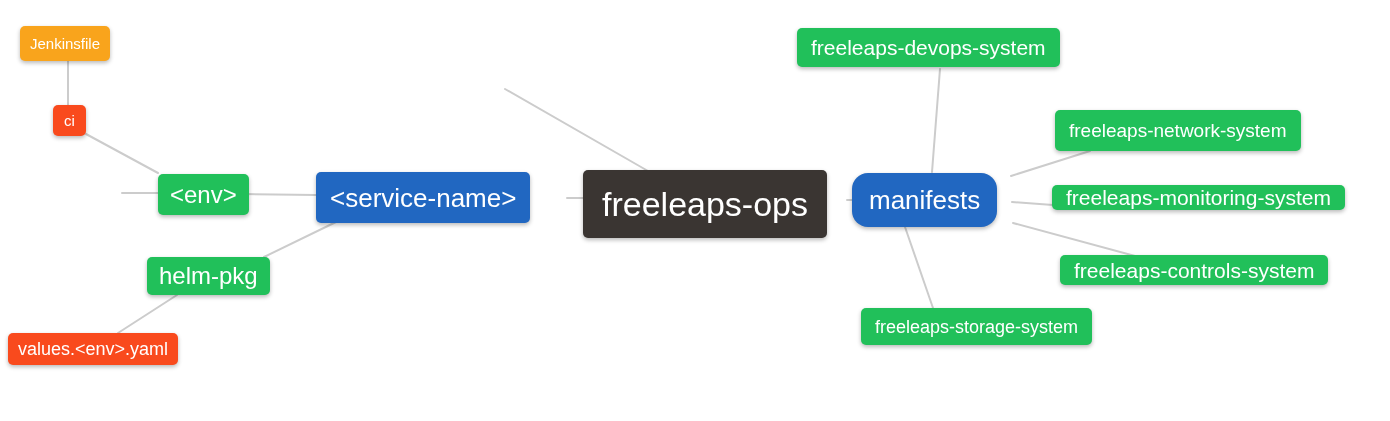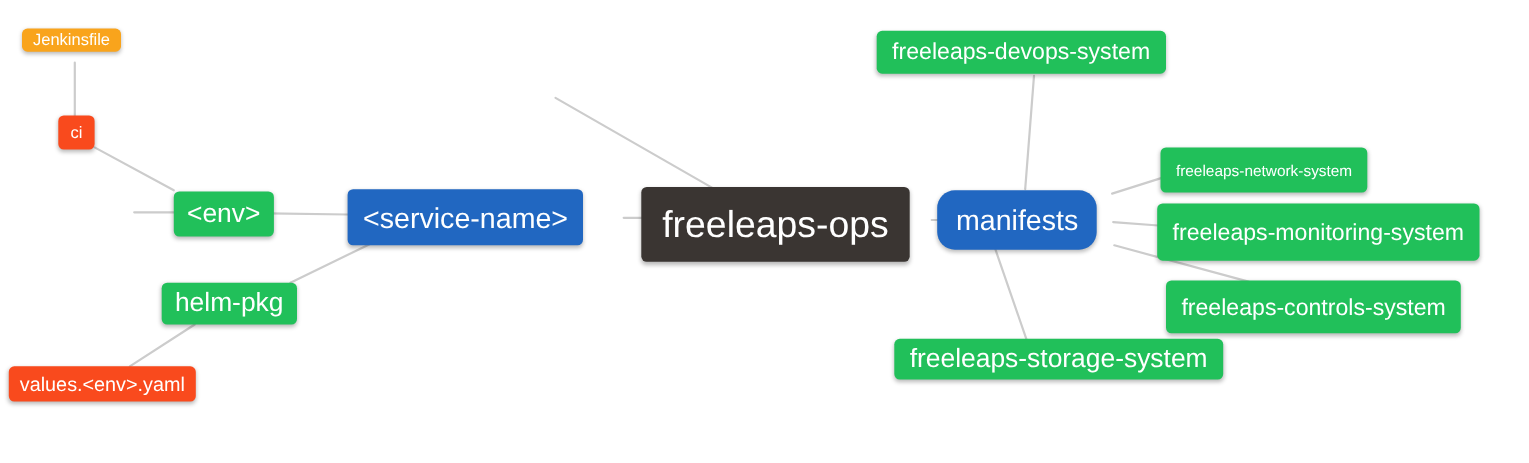--- a/index.html
+++ b/index.html
@@ -55,41 +55,41 @@
     <line x1="505" y1="89" x2="648" y2="171"></line>
     <line x1="567" y1="198" x2="584" y2="198"></line>
     <line x1="847" y1="200" x2="853" y2="200"></line>
     <line x1="932" y1="172" x2="940" y2="69"></line>
     <line x1="1011" y1="176" x2="1090" y2="151"></line>
     <line x1="1012" y1="202" x2="1053" y2="205"></line>
     <line x1="1013" y1="223" x2="1135" y2="256"></line>
     <line x1="905" y1="227" x2="933" y2="308"></line>
   </svg>
 
-  <div class="node orange" style="left:20px;  top:26px;  height:21px; font-size:15px; padding:0 10px;">Jenkinsfile</div>
+  <div class="node orange" style="left:20px;  top:26px;  height:35px; font-size:15px; padding:0 10px;">Jenkinsfile</div>
 
   <div class="node red" style="left:53px;  top:105px; height:31px; font-size:15px; padding:0 11px;">ci</div>
 
 
   <div class="node green" style="left:158px; top:174px; height:41px; font-size:24px; padding:0 12px;">&lt;env&gt;</div>
 
   <div class="node green" style="left:147px; top:257px; height:38px; font-size:24px; padding:0 12px;">helm-pkg</div>
 
   <div class="node red" style="left:8px;   top:333px; height:32px; font-size:18px; padding:0 10px;">values.&lt;env&gt;.yaml</div>
 
 
   <div class="node blue" style="left:316px; top:172px; height:51px; font-size:26px; padding:0 14px;">&lt;service-name&gt;</div>
 
   <div class="node dark" style="left:583px; top:170px; height:68px; font-size:34px; padding:16px 19px;">freeleaps-ops</div>
 
   <div class="node blue" style="left:852px; top:173px; height:54px; font-size:26px; padding:0 17px;border-radius:16px;">manifests</div>
 
   <div class="node green" style="left:797px; top:28px;  height:39px; font-size:21px; padding:0 14px;">freeleaps-devops-system</div>
 
-  <div class="node green" style="left:1055px; top:110px; height:41px; font-size:14px; padding:0 14px;margin-top:24px;">freeleaps-network-system</div>
+  <div class="node green" style="left:1055px; top:110px; height:41px; font-size:19px; padding:0 14px;">freeleaps-network-system</div>
 
-  <div class="node green" style="left:1052px; top:185px; height:52px; font-size:21px; padding:0 14px;">freeleaps-monitoring-system</div>
+  <div class="node green" style="left:1052px; top:185px; height:25px; font-size:21px; padding:0 14px;">freeleaps-monitoring-system</div>
 
-  <div class="node green" style="left:1060px; top:255px; height:48px; font-size:21px; padding:0 14px;">freeleaps-controls-system</div>
+  <div class="node green" style="left:1060px; top:255px; height:30px; font-size:21px; padding:0 14px;">freeleaps-controls-system</div>
 
-  <div class="node green" style="left:813px; top:308px; height:37px; font-size:24px; padding:0 14px;text-align:center;">freeleaps-storage-system</div>
+  <div class="node green" style="left:861px; top:308px; height:37px; font-size:18px; padding:0 14px;text-align:center;">freeleaps-storage-system</div>
 
 </div>
 
 </body></html>

